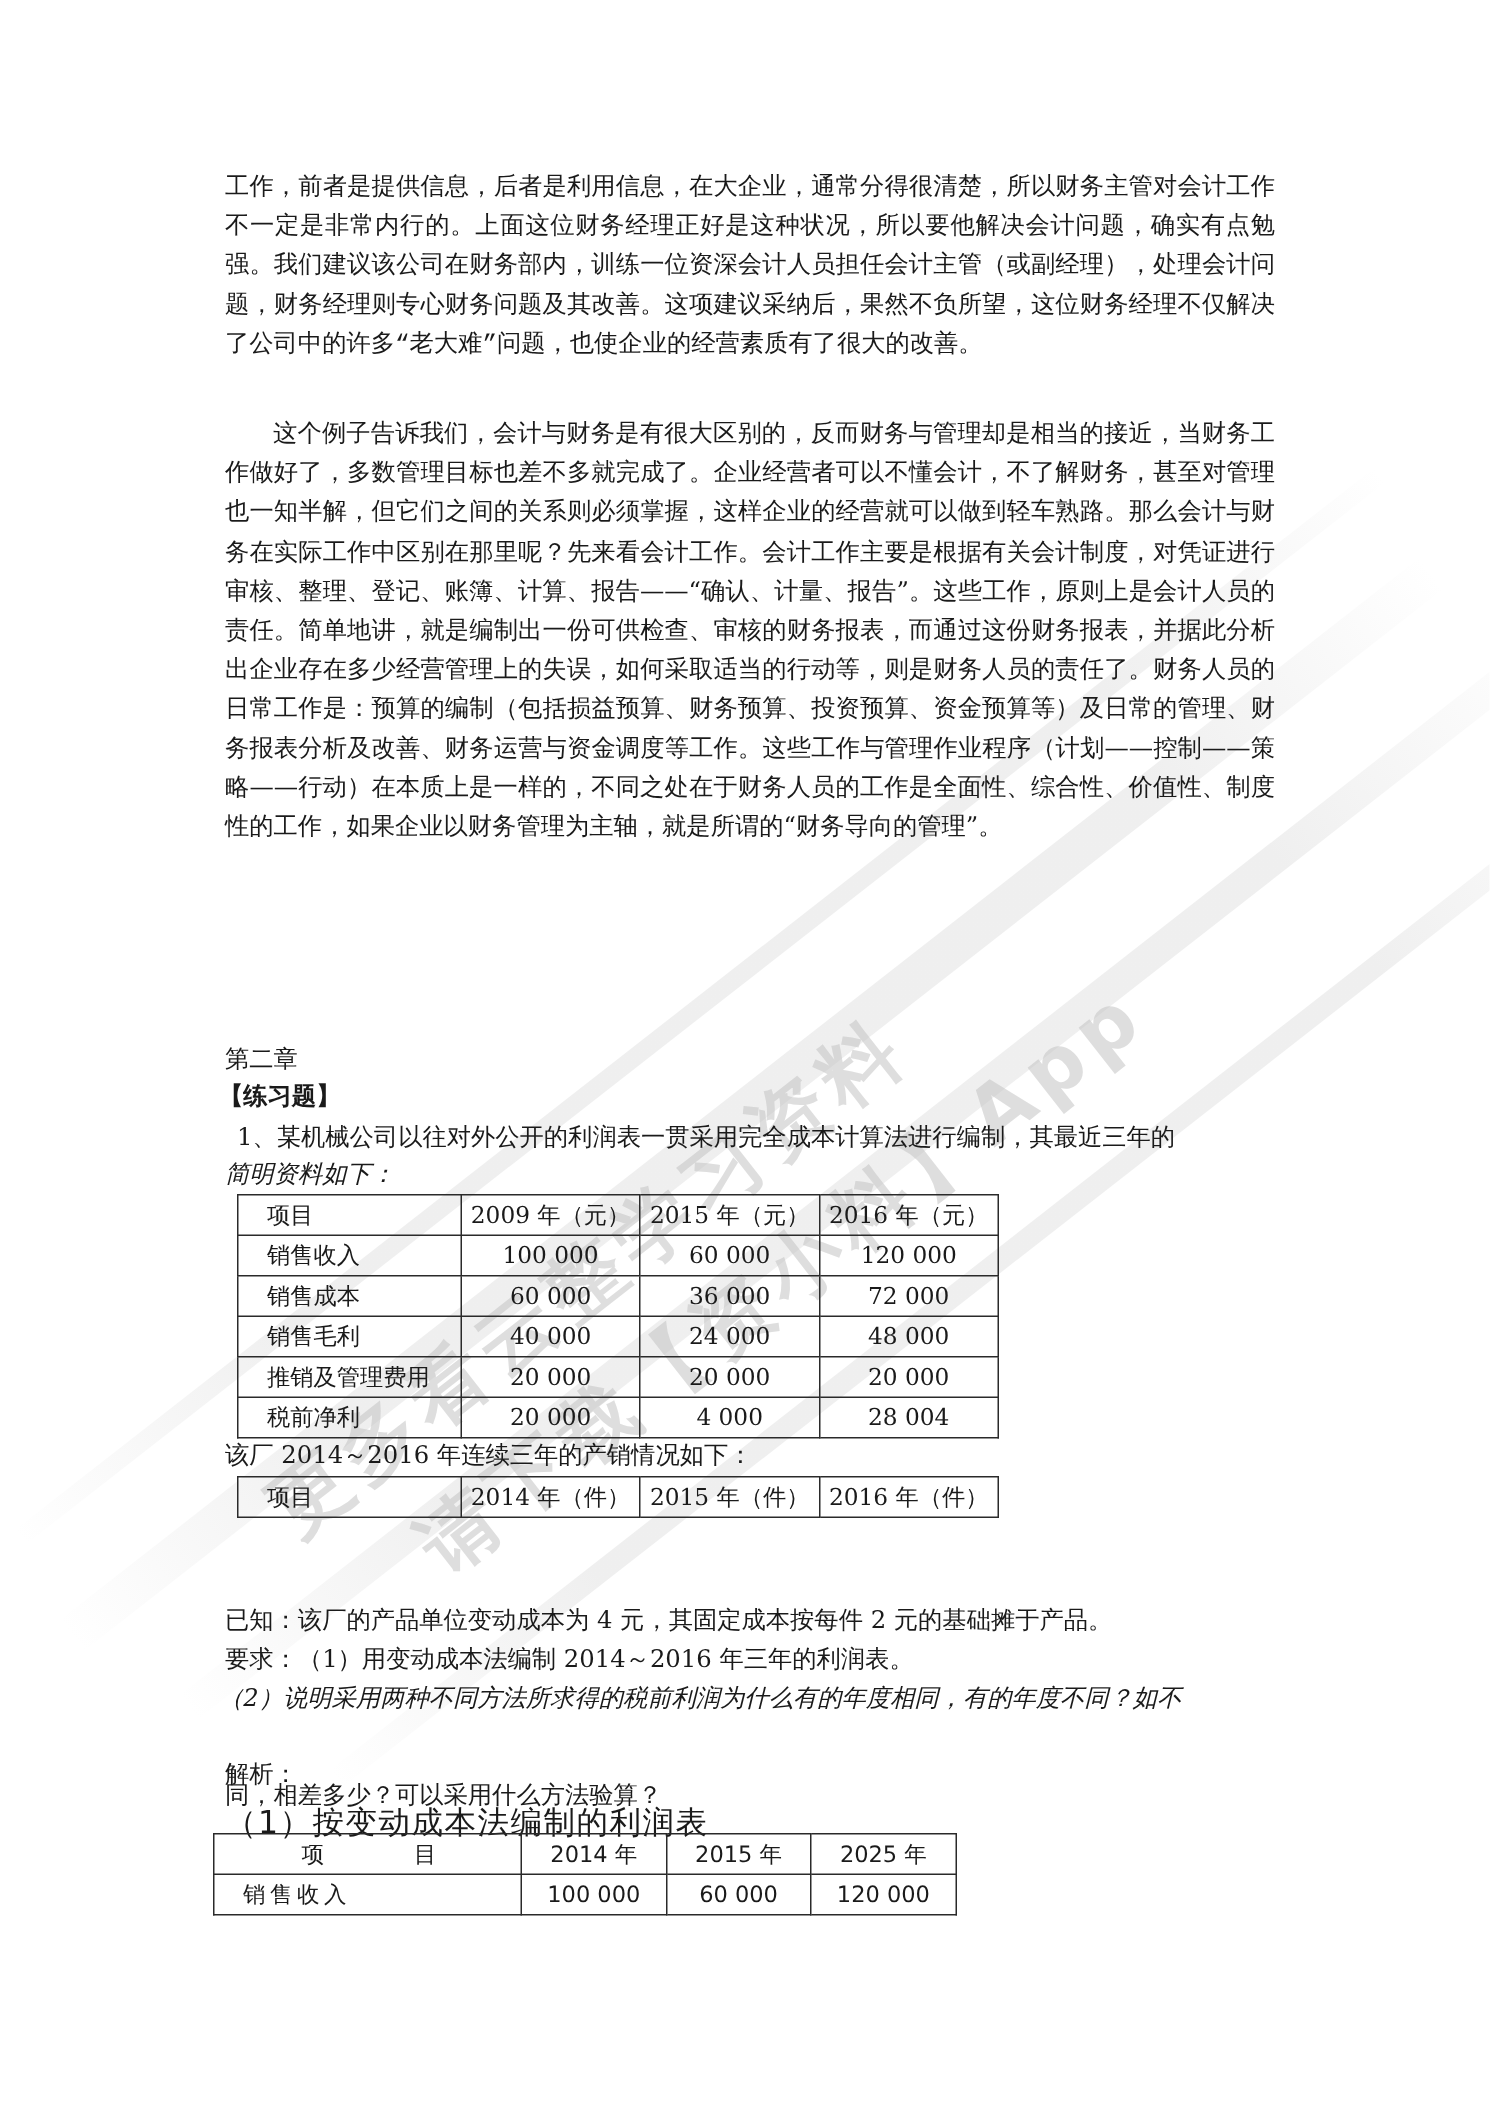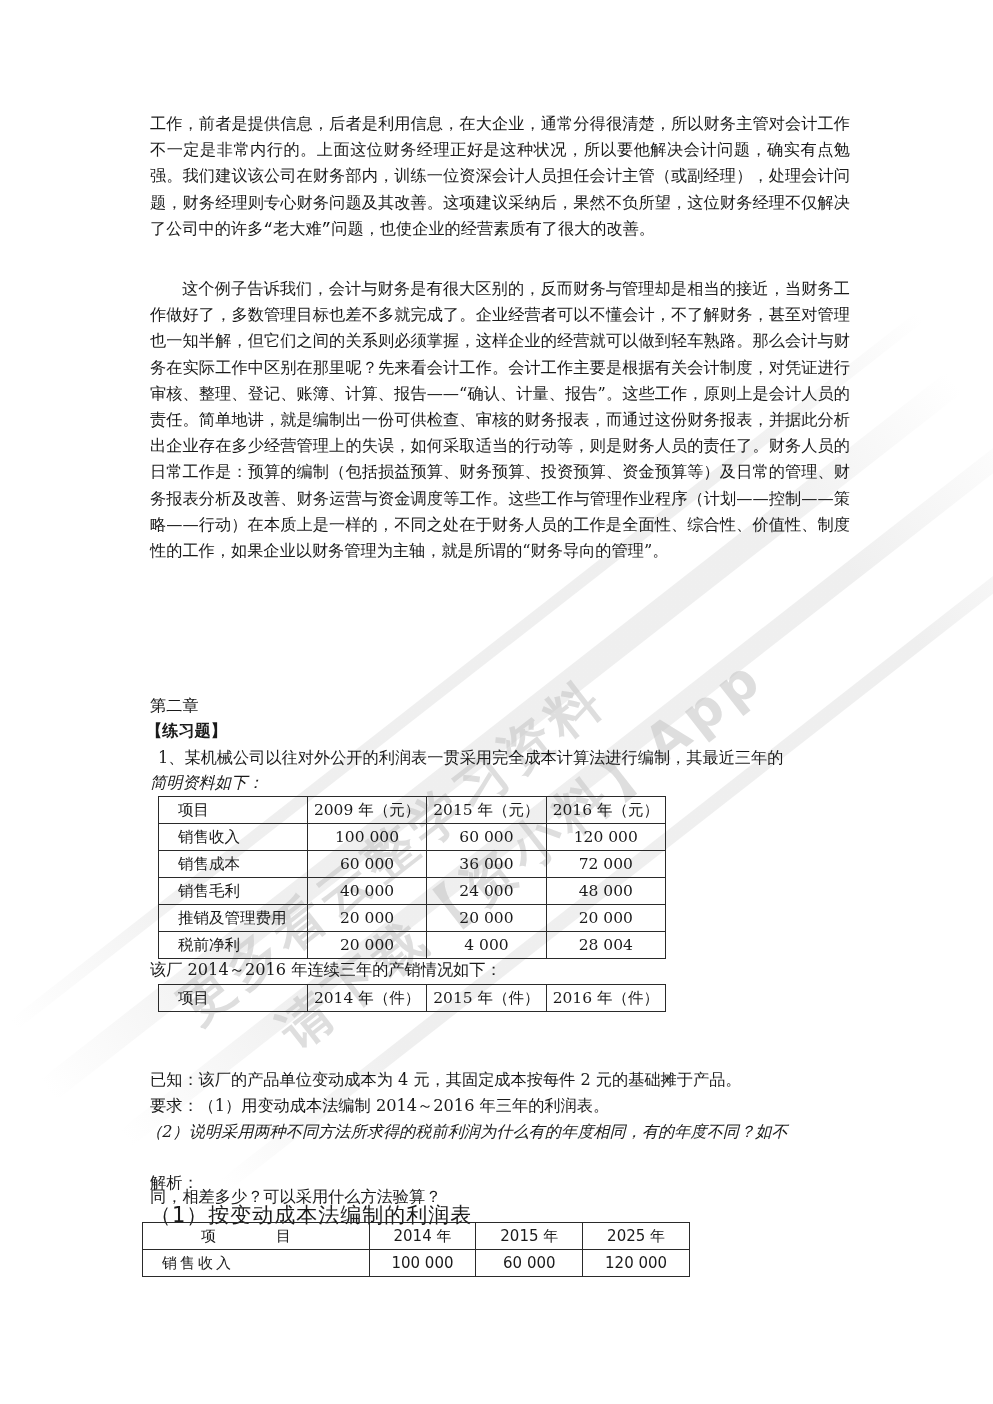--- a/index.html
+++ b/index.html
@@ -175,21 +175,21 @@
   </tbody>
     </table>
 
   <div class="line" style="top:1068px;">已知：该厂的产品单位变动成本为 4 元，其固定成本按每件 2 元的基础摊于产品。</div>
   <div class="line" style="top:1094px;">要求：（1）用变动成本法编制 2014～2016 年三年的利润表。</div>
   <div class="line" style="top:1120px; left:146px;font-style:italic;">（2）说明采用两种不同方法所求得的税前利润为什么有的年度相同，有的年度不同？如不</div>
   <div class="line" style="top:1145px;margin-top:40px;">同，相差多少？可以采用什么方法验算？</div>
   <div class="line" style="top:1171px;">解析：</div>
   <div class="line sans" style="top:1203px; font-size:21px; letter-spacing:1px;">（1）按变动成本法编制的利润表</div>
 
-  <table class="doc t3" style="left:142px; top:1222px; width:548px;">
+  <table class="doc t3" style="left:142px; top:1222px; width:496px;">
     <colgroup>
       <col style="width:227px">
         <col style="width:107px">
         <col style="width:107px">
         <col style="width:107px">
     </colgroup>
     <tbody>
         <tr>
       <td class="hdr-item">项　　　　目</td>
       <td class="num">2014 年</td>

